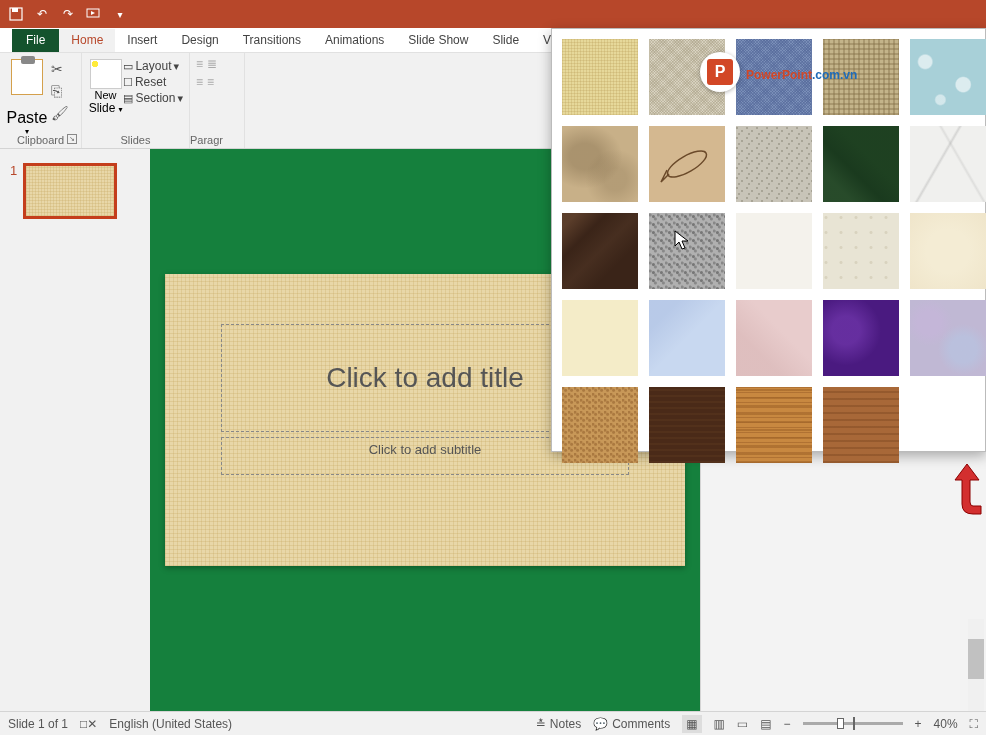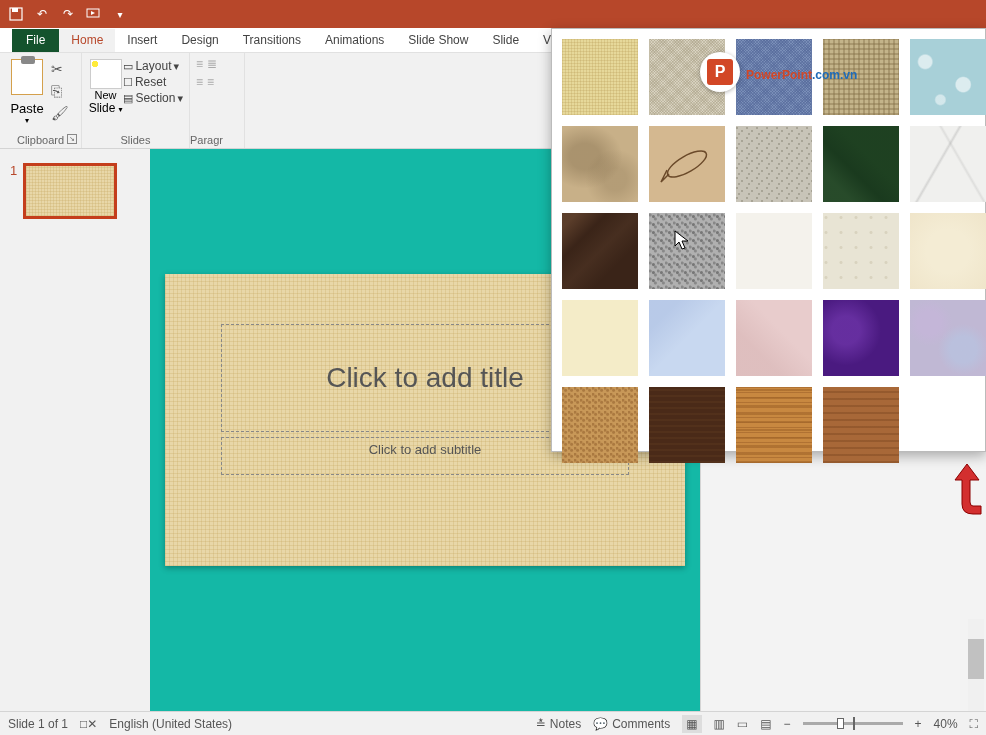--- a/index.html
+++ b/index.html
@@ -35,21 +35,21 @@
 .font-btn{width:20px;height:22px;text-align:center;color:#aaa;padding-top:3px}
 .font-row2{display:flex;gap:2px;padding-top:4px}
 .font-row2 span{width:20px;height:22px;text-align:center;color:#aaa;font-size:13px;padding-top:2px}
 .para-grp{width:55px;display:flex;flex-direction:column;padding-top:4px;gap:4px}
 .para-grp div{display:flex;gap:4px;color:#aaa;font-size:13px}
 .workspace{display:flex;height:calc(100% - 28px - 25px - 96px - 24px)}
 .thumb-panel{width:150px;background:#f1f1f1;padding:14px 10px}
 .thumb{display:flex;gap:6px}
 .thumb-num{color:#b7472a;font-size:13px}
 .thumb-slide{width:94px;height:56px;border:3px solid #c43e1c;background:#e8d7a8;background-image:repeating-linear-gradient(0deg,rgba(200,170,100,.3) 0 1px,transparent 1px 3px),repeating-linear-gradient(90deg,rgba(200,170,100,.3) 0 1px,transparent 1px 3px)}
-.slide-area{flex:1;background:#14b8a6;display:flex;align-items:center;justify-content:center;position:relative}
+.slide-area{flex:1;background:#15803d;display:flex;align-items:center;justify-content:center;position:relative}
 .slide{width:520px;height:292px;background:#e8d7a8;background-image:repeating-linear-gradient(0deg,rgba(200,170,100,.3) 0 1px,transparent 1px 4px),repeating-linear-gradient(90deg,rgba(200,170,100,.3) 0 1px,transparent 1px 4px);box-shadow:0 2px 6px rgba(0,0,0,.3);position:relative;margin-top:-20px}
 .slide-title{position:absolute;top:50px;left:56px;right:56px;height:108px;border:1px dashed #888;display:flex;align-items:center;justify-content:center;font-size:28px;color:#555}
 .slide-sub{position:absolute;top:163px;left:56px;right:56px;height:38px;border:1px dashed #888;display:flex;align-items:flex-start;justify-content:center;padding-top:4px;font-size:13px;color:#555}
 .format-panel{width:286px;background:#f3f3f3;border-left:1px solid #d4d4d4;padding:0;position:relative}
 .format-body{padding:6px 12px;position:absolute;top:0;left:0;right:0}
 .format-row{display:flex;align-items:center;margin:6px 0;gap:8px}
 .format-label{flex:0 0 92px;font-size:12px;color:#444}
 .format-label u{text-decoration:underline}
 .spinner{width:68px;height:22px;border:1px solid #bbb;background:#fff;display:flex;align-items:center;padding:0 4px;font-size:11px;position:relative}
 .spinner::after{content:"";position:absolute;right:0;top:0;width:12px;height:100%;border-left:1px solid #ccc;background:linear-gradient(#fff 50%,#f0f0f0 50%)}
@@ -116,21 +116,21 @@
   <div class="tab">V</div>
 </div>
 
 <div class="ribbon">
   <div class="ribbon-group clipboard-grp">
     <div style="display:flex">
       <div class="paste-btn">
         <div class="paste-icon">
             <div class="paste-clip"></div>
           </div>
-        <div style="font-size:13px;margin-top:6px">Paste</div>
+        <div style="font-size:16px;margin-top:14px">Paste</div>
         <div style="font-size:8px">▾</div>
       </div>
       <div class="clip-side">
         <div>✂</div>
         <div>⎘</div>
         <div>🖌</div>
       </div>
     </div>
     <div class="group-label">Clipboard</div>
     <div class="launcher">↘</div>

